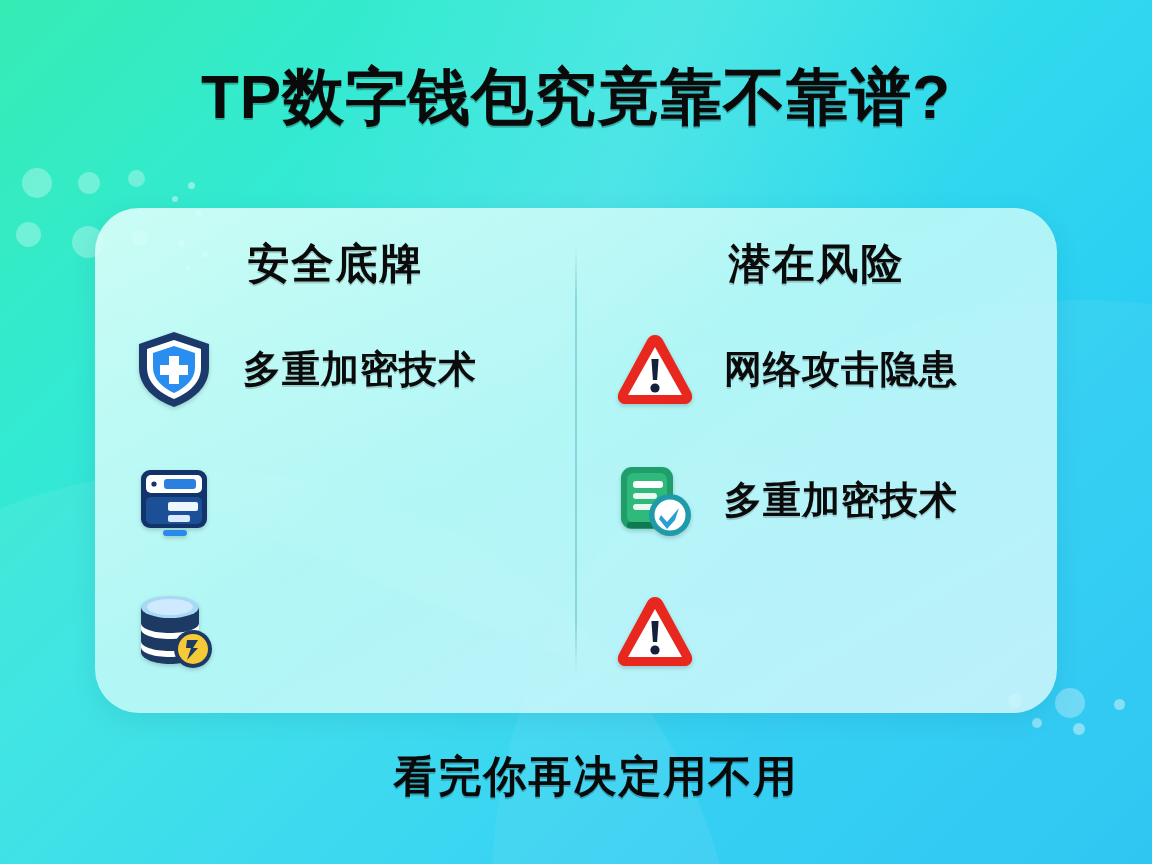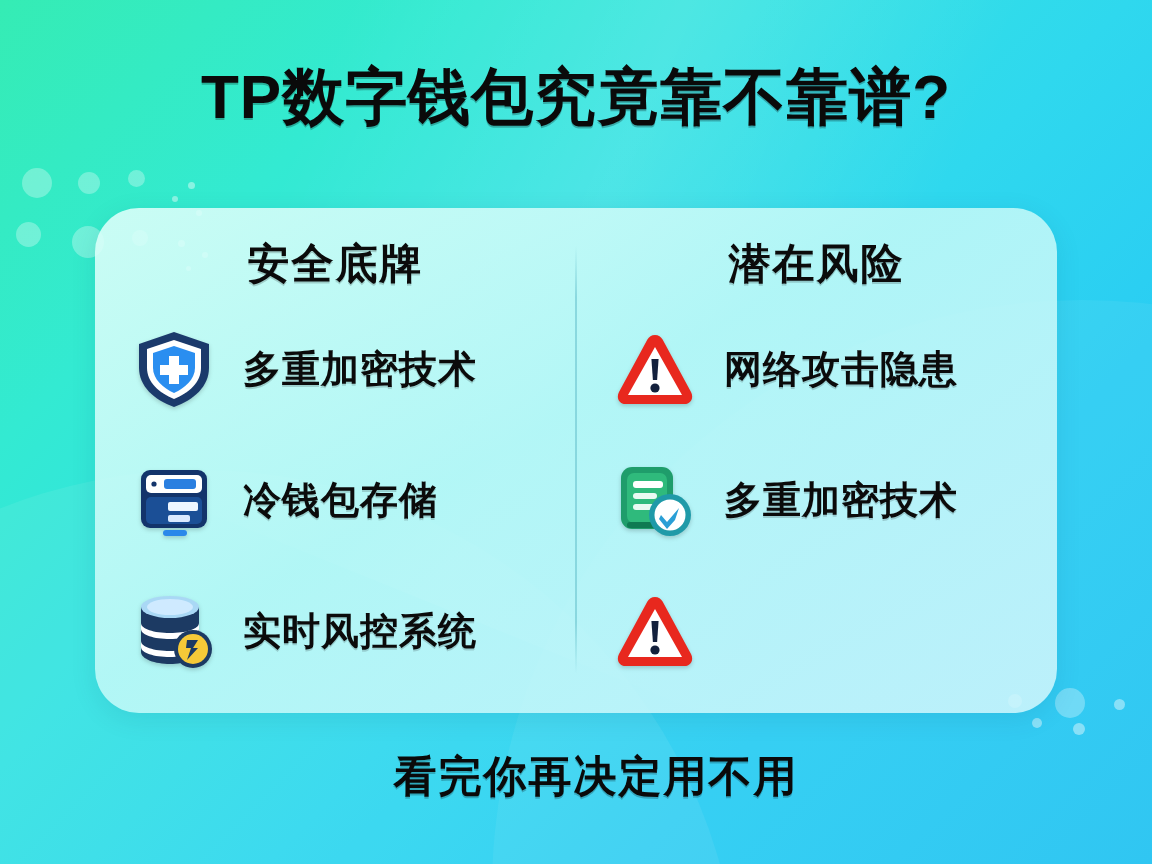--- a/index.html
+++ b/index.html
@@ -246,37 +246,35 @@
                 <rect x="8" y="11" width="66" height="58" rx="9" fill="#13346b"></rect>
                 <rect x="13" y="16" width="56" height="18" rx="5" fill="#ffffff"></rect>
                 <rect x="31" y="20" width="32" height="10" rx="3" fill="#2a7fe0"></rect>
                 <circle cx="21" cy="25" r="2.6" fill="#13346b"></circle>
                 <rect x="13" y="38" width="56" height="27" rx="5" fill="#1b4f96"></rect>
                 <rect x="35" y="43" width="30" height="9" rx="2" fill="#eef6ff"></rect>
                 <rect x="35" y="56" width="22" height="7" rx="2" fill="#dbeaff"></rect>
                 <rect x="30" y="71" width="24" height="6" rx="3" fill="#2a88ea"></rect>
               </svg>
             </span>
-            <span class="item-label">冷钱包存储</span>
           </div>
 
           <div class="item">
             <span class="item-icon">
               <svg width="82" height="82" viewBox="0 0 82 82">
                 <path d="M8 17 v45 c0 7 14 12 29 12 s29 -5 29 -12 V17 Z" fill="#1c3a63"></path>
                 <ellipse cx="37" cy="17" rx="29" ry="11" fill="#a9d8f5"></ellipse>
                 <ellipse cx="37" cy="17" rx="23" ry="8" fill="#cfeaff"></ellipse>
                 <path d="M8 33 c0 6 13 10 29 10 s29 -4 29 -10 v6 c0 6 -13 10 -29 10 s-29 -4 -29 -10 Z" fill="#ffffff"></path>
                 <path d="M8 51 c0 6 13 10 29 10 s29 -4 29 -10 v6 c0 6 -13 10 -29 10 s-29 -4 -29 -10 Z" fill="#ffffff"></path>
                 <circle cx="60" cy="59" r="19" fill="#1c3a63"></circle>
                 <circle cx="60" cy="59" r="15" fill="#f5c938"></circle>
                 <path d="M54 50 l11 0 -5 8 5 0 -11 12 4 -12 -5 0 Z" fill="#1c3a63"></path>
               </svg>
             </span>
-            <span class="item-label">实时风控系统</span>
           </div>
 
         </div>
       </div>
 
       <div class="column">
         <div class="col-head">潜在风险</div>
         <div class="items">
 
           <div class="item">

